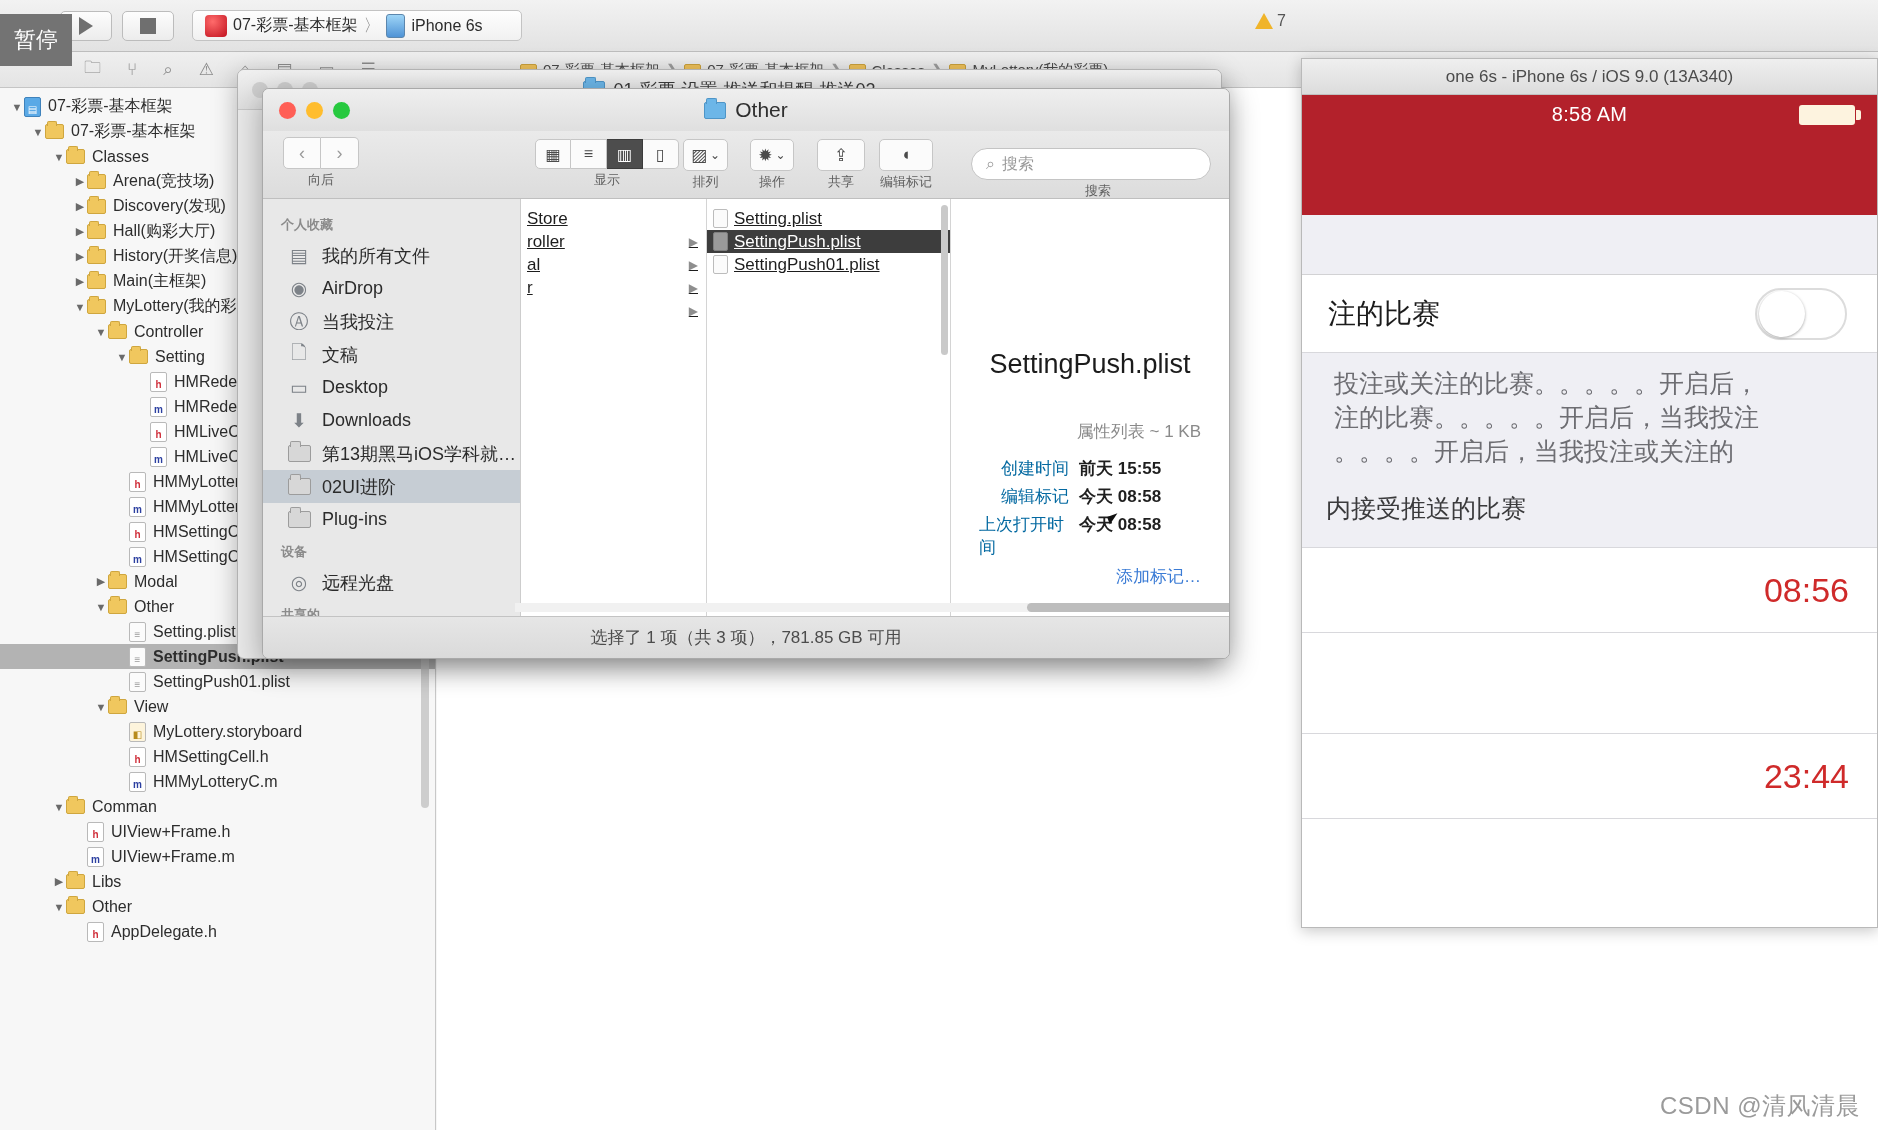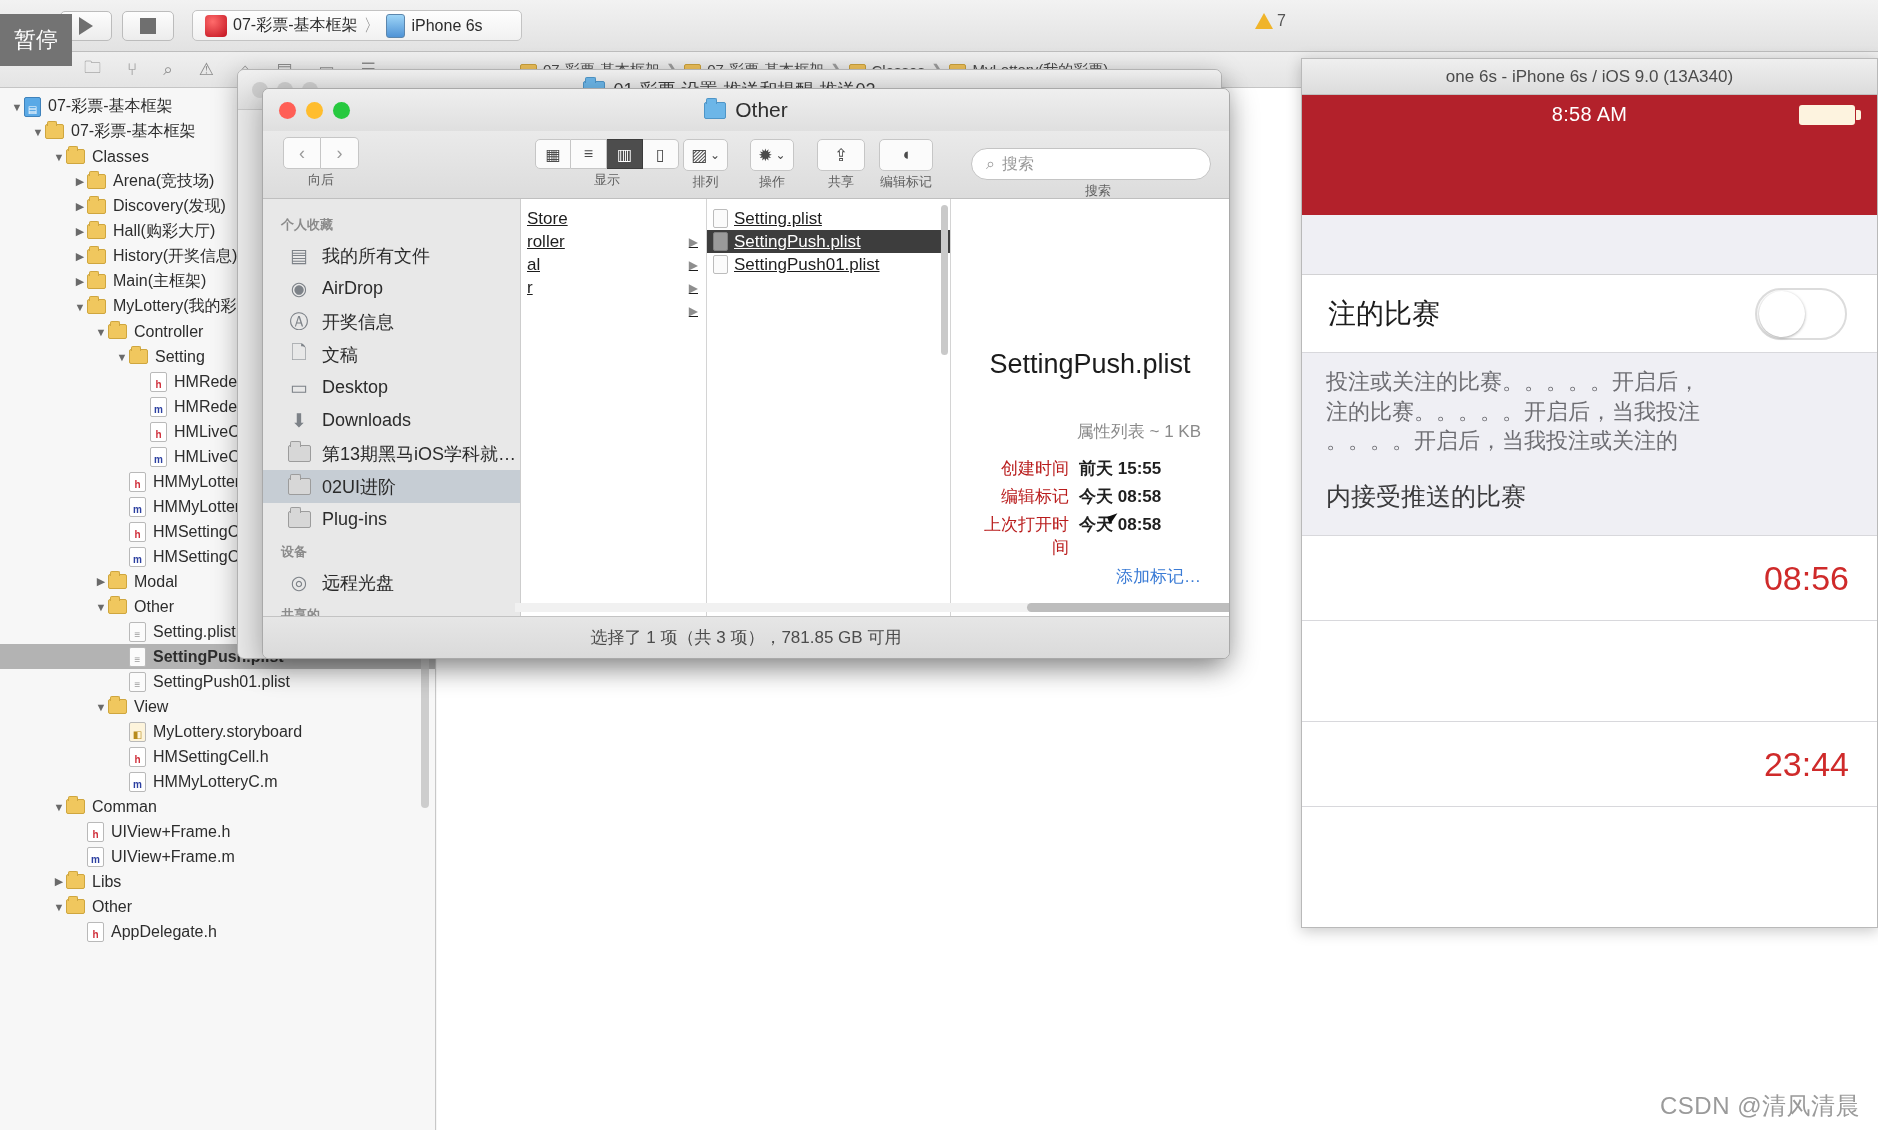--- a/index.html
+++ b/index.html
@@ -139,21 +139,21 @@
     justify-content:space-between; padding:0 30px 0 26px;
     border-bottom:1px solid #d8d8dc; font-size:28px; color:#1b1b1b;
   }
   .sw {
     width:92px; height:52px; border-radius:26px; background:#fff;
     border:2px solid #dcdcdc; position:relative; flex:none;
   }
   .sw:after { content:""; position:absolute; left:2px; top:1px; width:46px;height:46px;
     border-radius:50%; background:#fff; box-shadow:0 1px 3px rgba(0,0,0,.35); }
   .sim-desc {
-    background:#efeff4; padding:14px 24px 18px 24px; font-size:22px;
+    background:#efeff4; padding:14px 24px 18px 32px; font-size:25px;
     color:#6d6d72; line-height:1.35;
   }
   .sim-note { background:#efeff4; font-size:25px; color:#3a3a3c; padding:6px 24px 22px; }
   .sim-time-row {
     height:86px; background:#fff; border-top:1px solid #d8d8dc;
     border-bottom:1px solid #d8d8dc; display:flex; align-items:center;
     justify-content:flex-end; padding-right:28px;
     font-size:34px; color:#cf2a2a;
   }
   .sim-filler { background:#fff; height:100px; }
@@ -258,21 +258,21 @@
   .col-scroll { position:absolute; right:2px; top:6px; width:7px; height:150px;
     background:#c9c9c9; border-radius:4px; }
 
   .preview {
     flex:1; background:#fff; display:flex; flex-direction:column;
     align-items:center; padding-top:150px;
   }
   .pv-name { font-size:27px; color:#1b1b1b; margin-bottom:40px; }
   .pv-meta { font-size:17px; color:#6b6b6b; width:100%; padding:0 28px; }
   .pv-row { display:flex; gap:10px; justify-content:flex-end; margin-bottom:5px; }
-  .pv-k { color:#b91c1c; text-align:right; }
+  .pv-k { color:#0369a1; }
   .pv-v { color:#1f1f1f; font-weight:bold; min-width:122px; text-align:left; }
   .pv-kind { text-align:right; color:#8a8a8a; margin-bottom:14px; }
   .pv-tag { text-align:right; color:#3a7bd5; margin-top:6px; }
 
   .h-scroll {
     position:absolute; left:252px; right:8px; bottom:46px; height:9px;
     background:#f1f1f1;
   }
   .h-scroll i { position:absolute; left:512px; width:214px; top:0; height:9px;
     background:#bdbdbd; border-radius:5px; display:block; }
@@ -685,21 +685,21 @@
         <div class="sb-row">
           <span class="sb-ic">
             <span style="font-size:19px">◉</span>
           </span>
           <span>AirDrop</span>
         </div>
         <div class="sb-row">
           <span class="sb-ic">
             <span style="font-size:19px">Ⓐ</span>
           </span>
-          <span>开奖信息</span>
+          <span>当我投注</span>
         </div>
         <div class="sb-row">
           <span class="sb-ic">
             <span style="font-size:19px">🗋</span>
           </span>
           <span>文稿</span>
         </div>
         <div class="sb-row">
           <span class="sb-ic">
             <span style="font-size:19px">▭</span>

